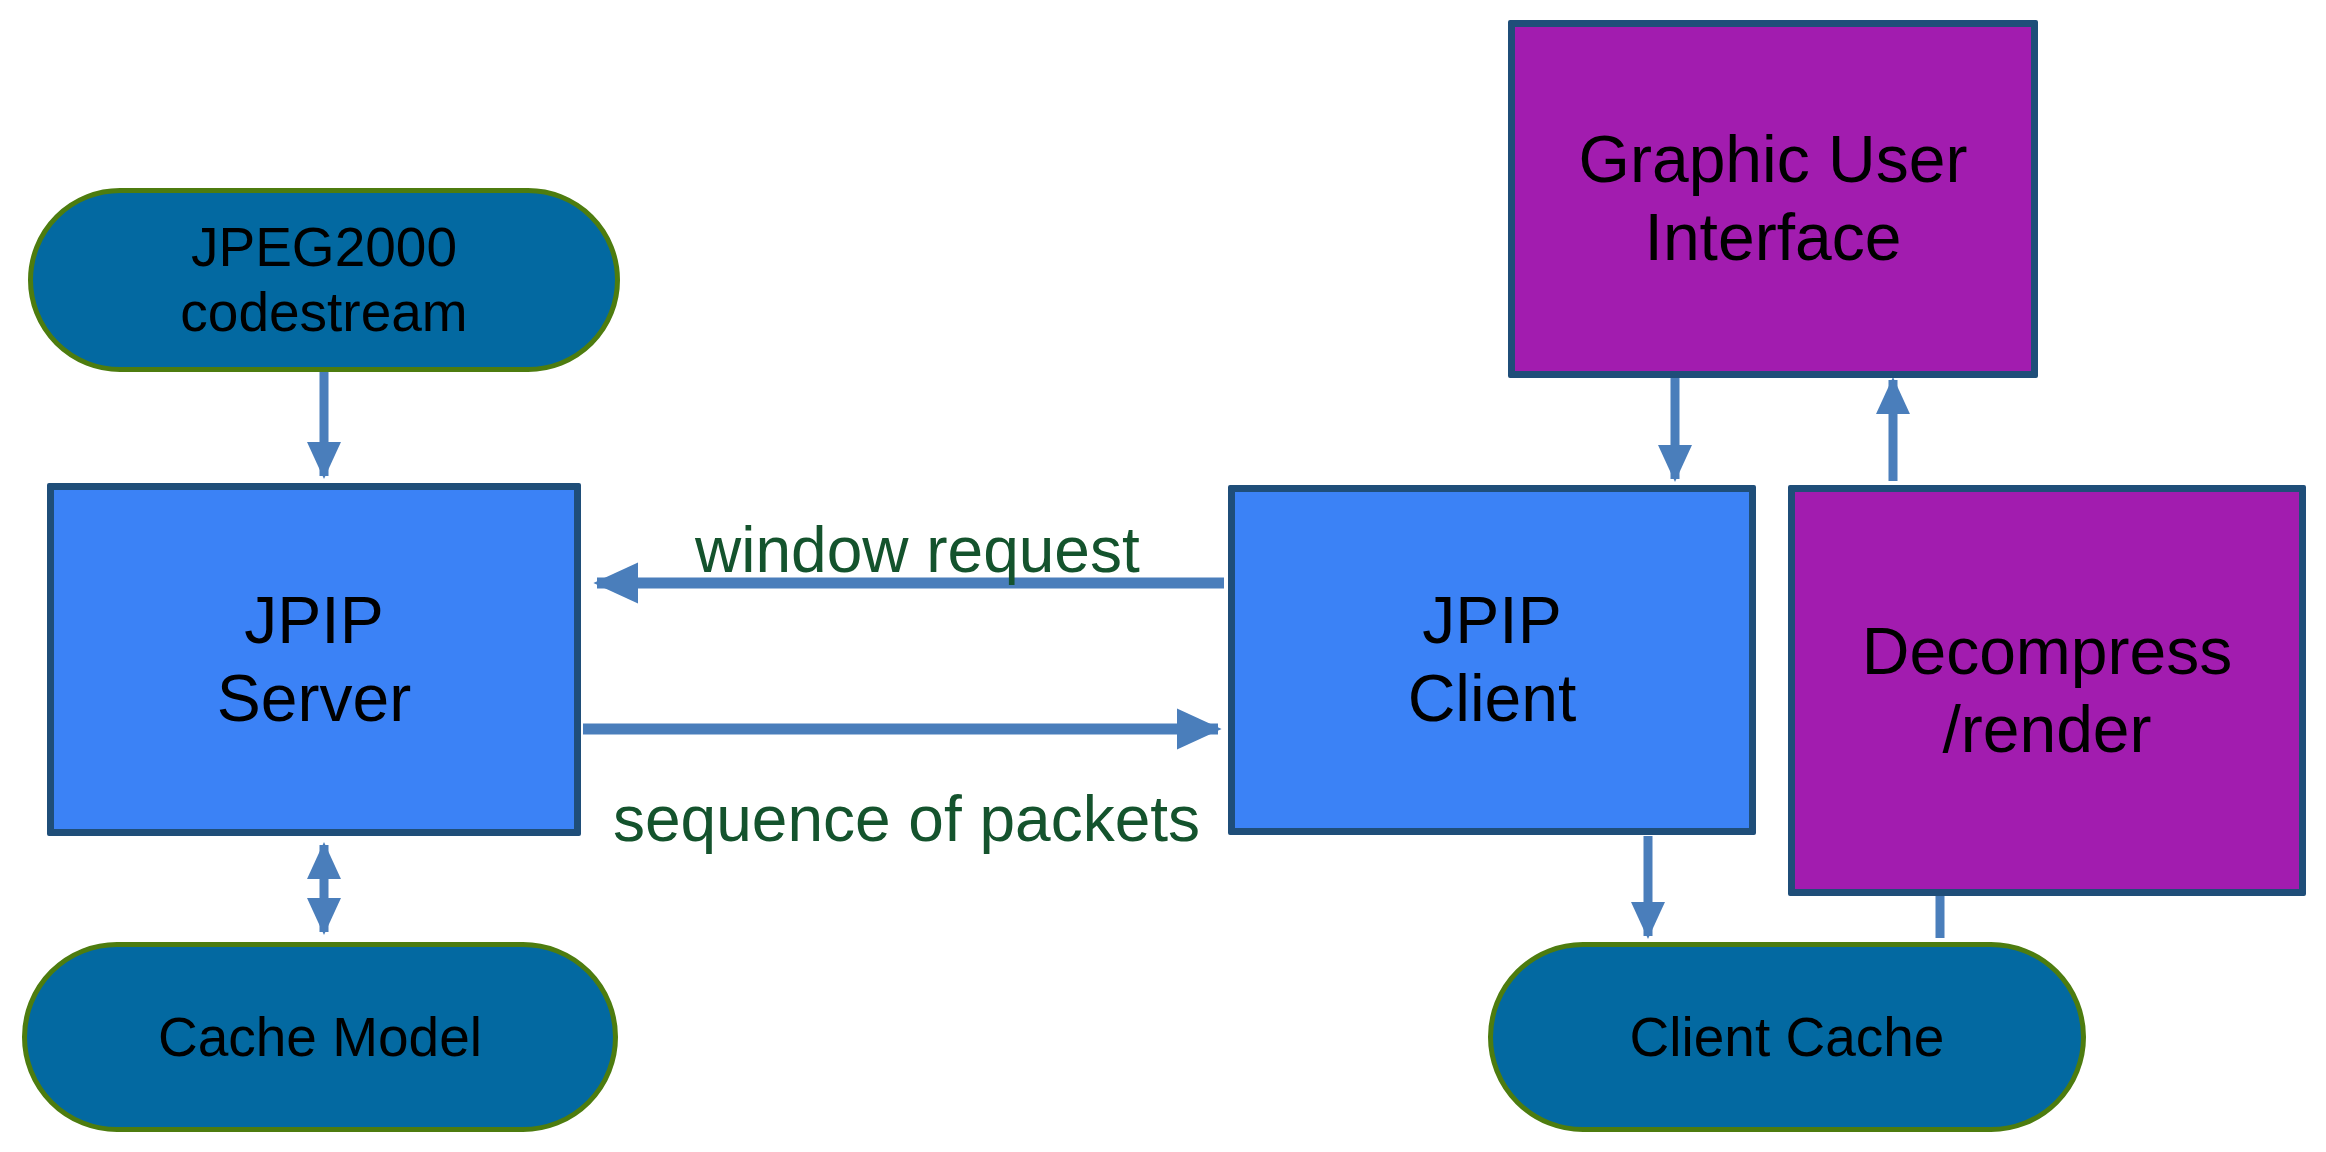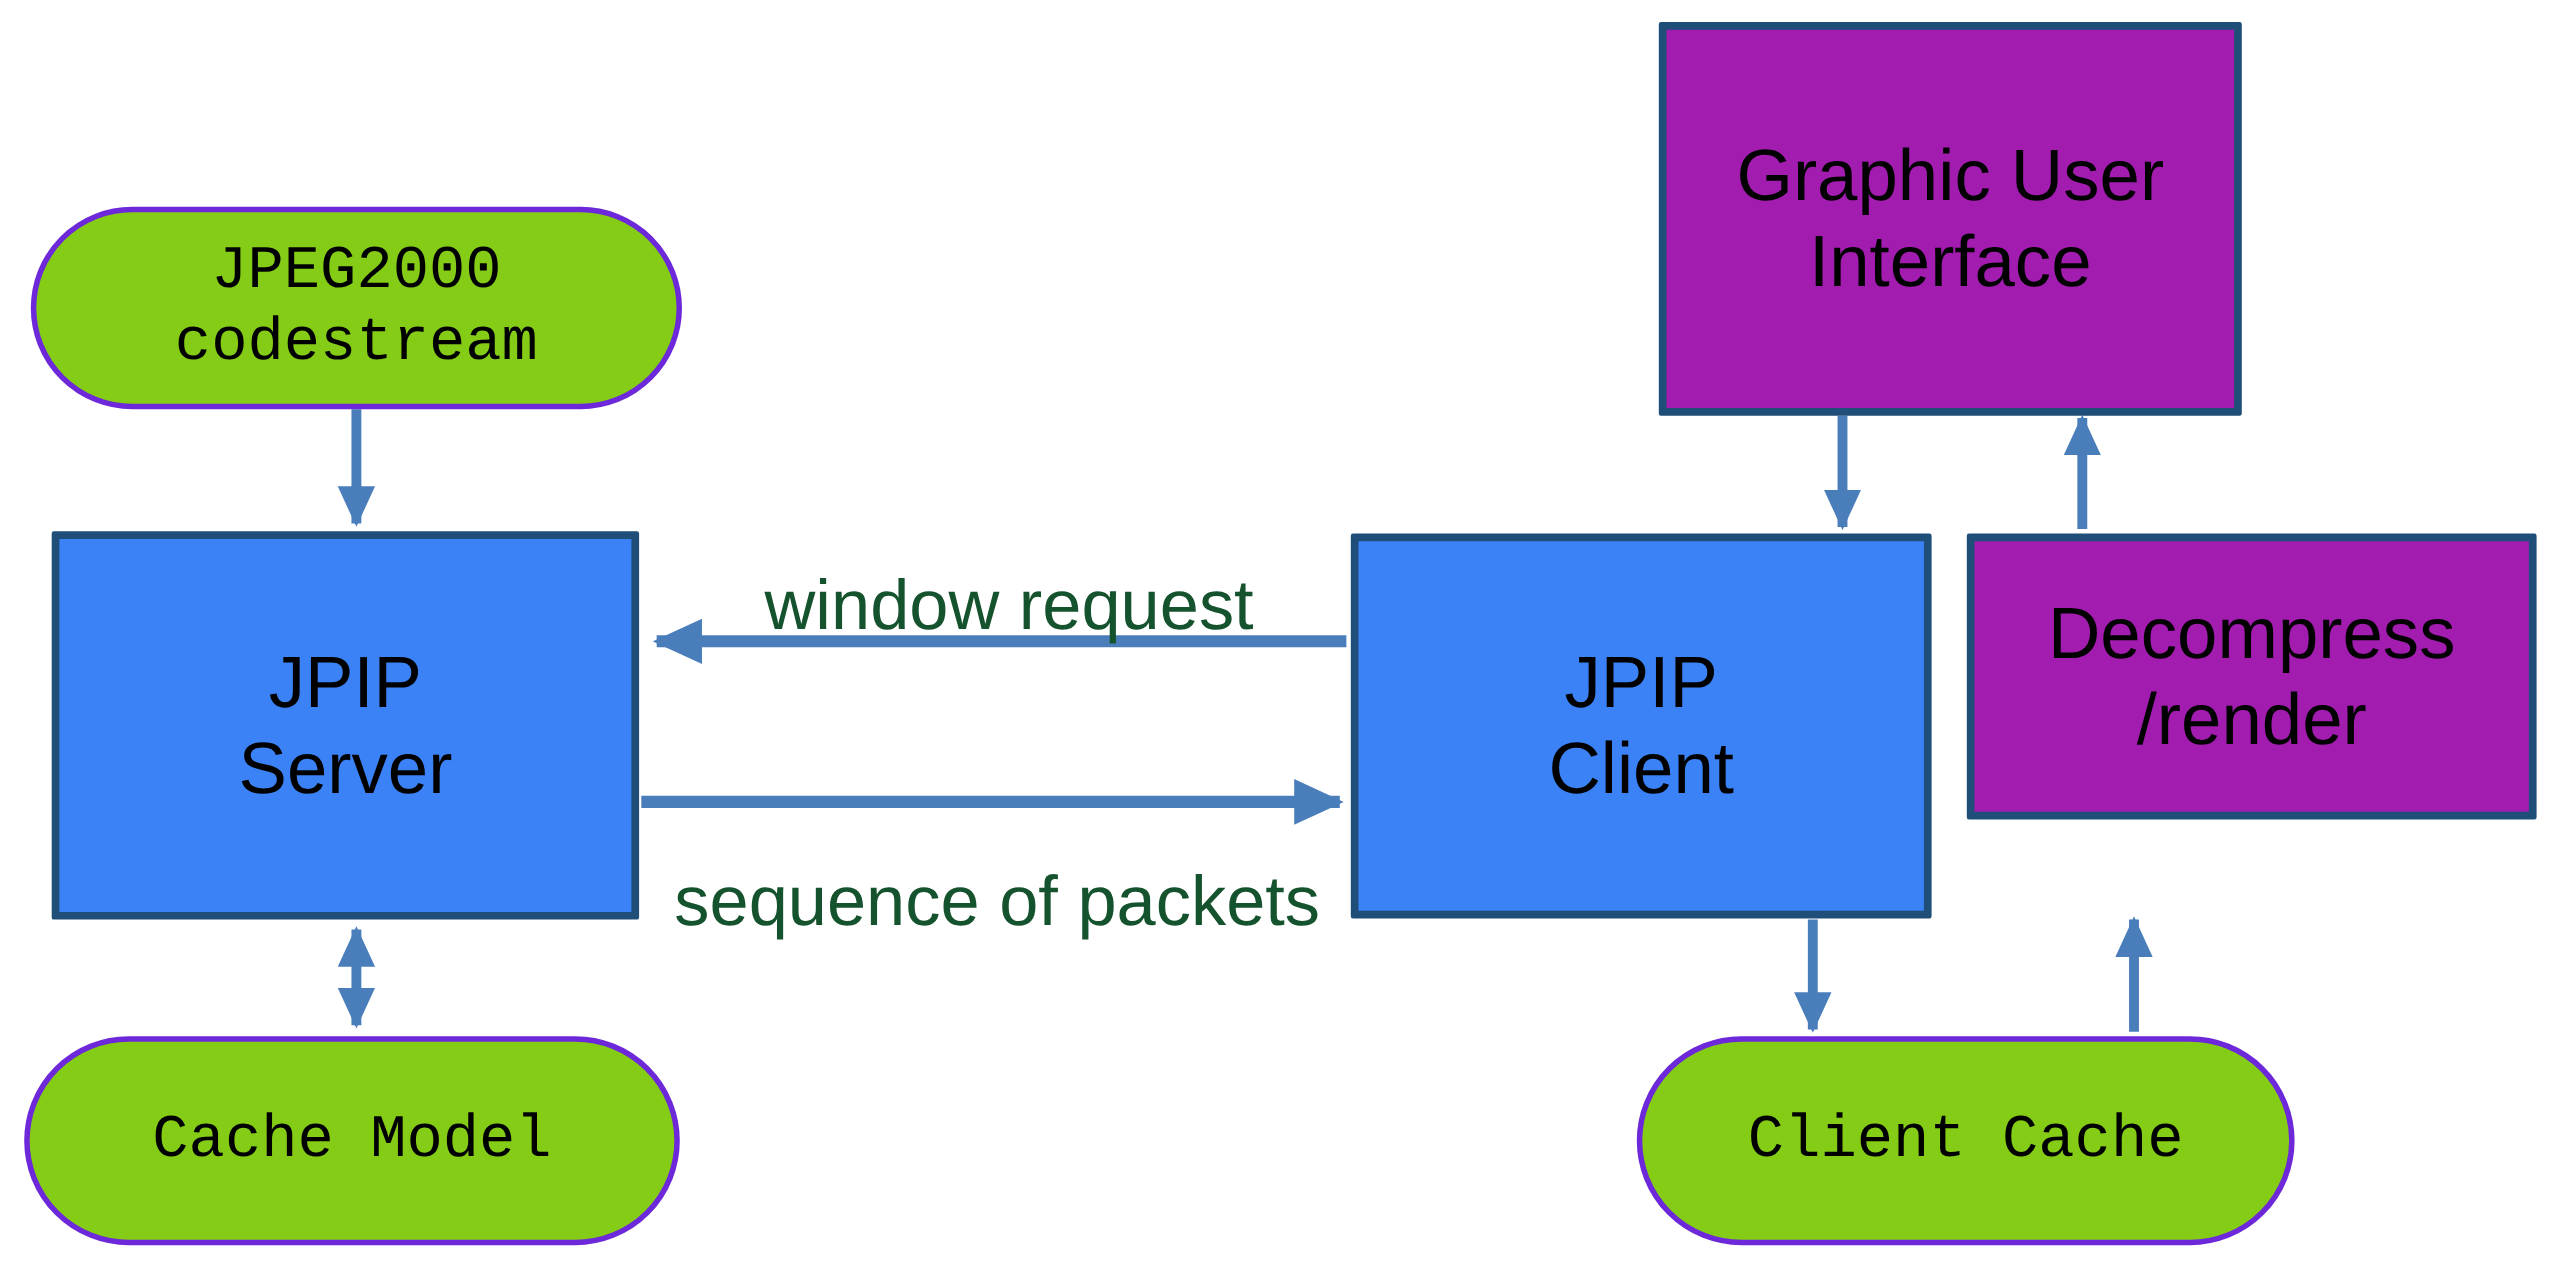--- a/index.html
+++ b/index.html
@@ -41,40 +41,39 @@
     background: #3b82f6;
     border: 7px solid #1F4E79;
     border-radius: 2px;
   }
   .node-rect-gray {
     background: #a21caf;
     border: 7px solid #1F4E79;
     border-radius: 2px;
   }
   .node-pill {
-    background: #84cc16;
-    border: 5px solid #6d28d9;
+    background: #0369a1;
+    border: 5px solid #4d7c0f;
     border-radius: 999px;
-    font-family: Liberation Mono, monospace;
   }
   .edge-label {
     position: absolute;
     color: #14532d;
     font-size: 64px;
     white-space: nowrap;
     line-height: 1;
   }
 
   
   #node-jpeg2000   { left: 28px;   top: 188px;  width: 592px; height: 184px; font-size: 55px; }
   #node-jpip-server{ left: 47px;   top: 483px;  width: 534px; height: 353px; font-size: 66px; }
   #node-cache-model{ left: 22px;   top: 942px;  width: 596px; height: 190px; font-size: 55px; }
   #node-gui        { left: 1508px; top: 20px;   width: 530px; height: 358px; font-size: 66px; }
   #node-jpip-client{ left: 1228px; top: 485px;  width: 528px; height: 350px; font-size: 66px; }
-  #node-decompress { left: 1788px; top: 485px;  width: 518px; height: 260px; font-size: 66px; }
+  #node-decompress { left: 1788px; top: 485px;  width: 518px; height: 411px; font-size: 66px; }
   #node-client-cache{left: 1488px; top: 942px;  width: 598px; height: 190px; font-size: 55px; }
 
   #label-window-request    { left: 695px; top: 518px; }
   #label-sequence-packets  { left: 613px; top: 752px; margin-top: 35px; }
 </style>
 </head>
 <body>
 
 <div id="canvas">
 

